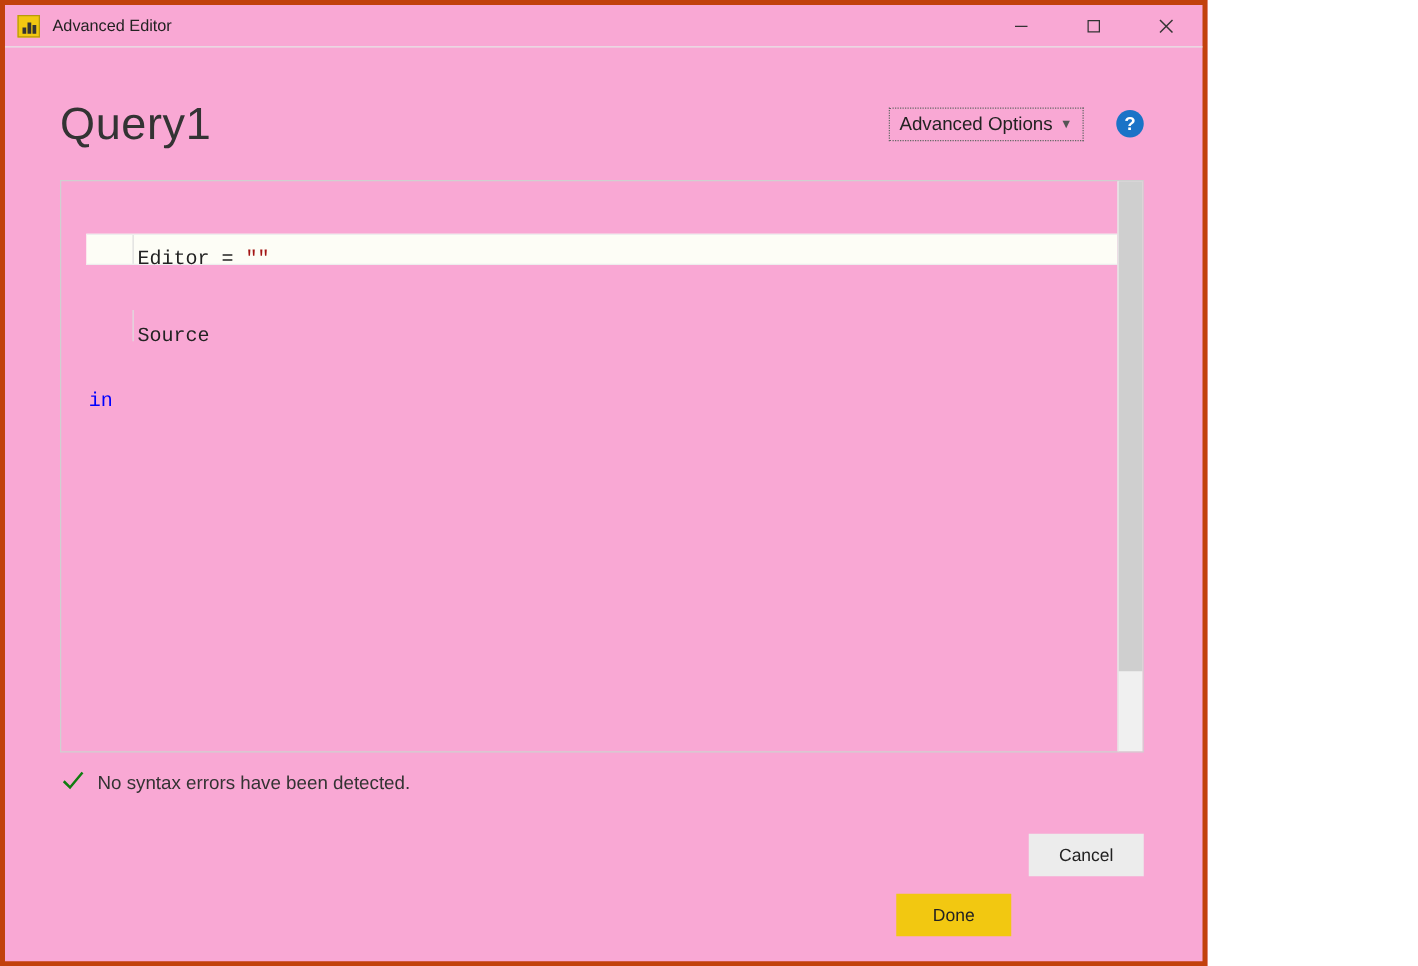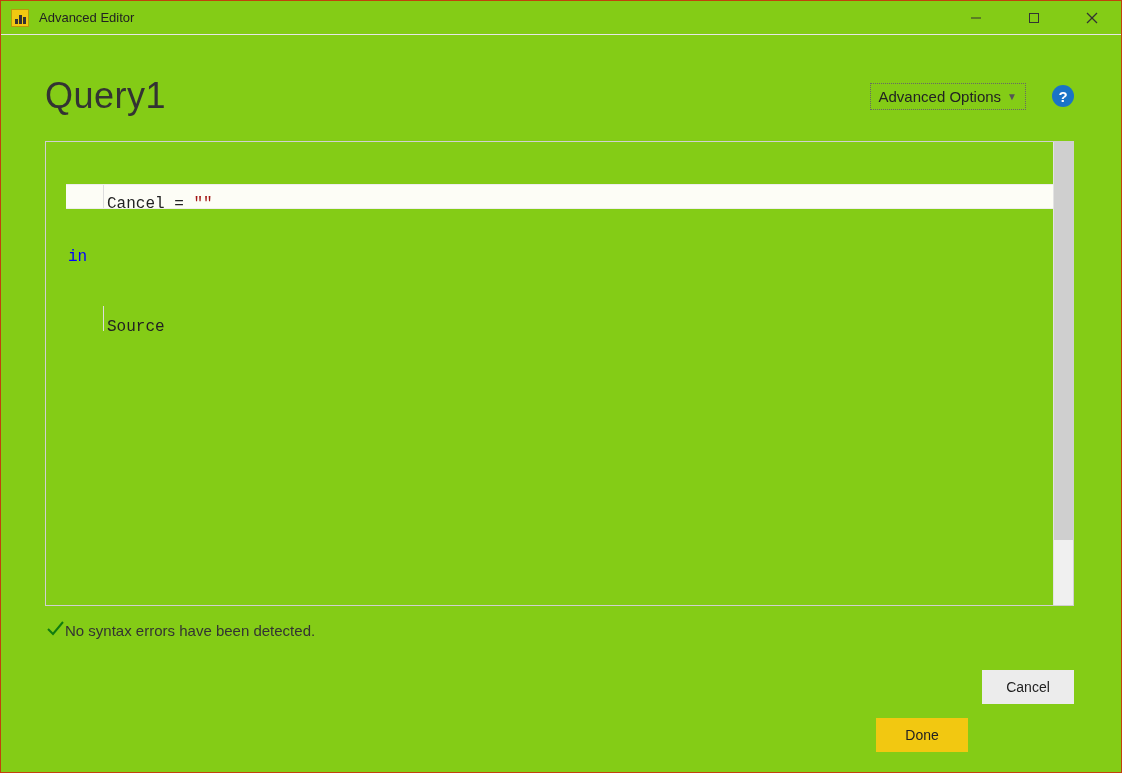--- a/index.html
+++ b/index.html
@@ -1,17 +1,17 @@
 <!DOCTYPE html>
 <html><head>
 <meta charset="utf-8">
 <style>
   * { box-sizing: border-box; margin: 0; padding: 0; }
   html, body { width: 1134px; height: 773px; font-family: "Segoe UI", Arial, sans-serif; background: #fff; overflow: hidden; }
-  .window { width: 1122px; height: 773px; border: 1px solid #c2410c; background: #84cc16; display: flex; flex-direction: column; }
+  .window { width: 966px; height: 773px; border: 4px solid #c2410c; background: #f9a8d4; display: flex; flex-direction: column; }
   
   .titlebar { height: 34px; display: flex; align-items: center; padding-left: 10px; border-bottom: 1px solid #e6e6e6; }
   .app-icon { width: 18px; height: 18px; background: #f2c811; border: 1px solid #b89a0b; position: relative; margin-right: 10px; display: flex; align-items: flex-end; justify-content: center; gap: 1px; padding-bottom: 2px; }
   .app-icon .bar { width: 3px; background: #333; display: inline-block; }
   .app-icon .b1 { height: 5px; }
   .app-icon .b2 { height: 9px; }
   .app-icon .b3 { height: 7px; }
   .title-text { font-size: 13px; color: #222; flex: 0 0 auto; }
   .titlebar-spacer { flex: 1 1 auto; }
   .win-controls { display: flex; height: 100%; }
@@ -29,21 +29,21 @@
   .editor-wrap { flex: 1 1 auto; border: 1px solid #d0d0d0; display: flex; min-height: 0; position: relative; }
   .editor-surface { flex: 1 1 auto; padding: 6px 0 6px 20px; font-family: Consolas, "Courier New", monospace; font-size: 16px; color: #222; white-space: pre; overflow: hidden; }
   .line { height: 25px; line-height: 25px; position: relative; padding-left: 2px; }
   .line.hl { background: #fdfdf6; border-top: 1px solid #eee; border-bottom: 1px solid #eee; }
   .indent-guide { border-left: 1px solid #ddd; margin-left: 35px; padding-left: 3px; display: inline-block; height: 100%; }
   .kw { color: #0000ff; }
   .str { color: #a31515; }
   .scroll-track { width: 20px; background: #f0f0f0; border-left: 1px solid #e3e3e3; position: relative; }
   .scroll-thumb { position: absolute; top: 0; left: 0; right: 0; height: 86%; background: #cfcfcf; }
   
-  .status-row { margin-top: 12px; display: flex; align-items: center; }
+  .status-row { margin-top: 12px; display: flex; align-items: center; gap: 10px; }
   .check-icon svg { width: 20px; height: 20px; }
   .status-text { font-size: 15px; color: #333; }
   
   .footer { margin-top: auto; padding-top: 28px; display: flex; justify-content: flex-end; gap: 14px; }
   .btn { min-width: 92px; height: 34px; font-size: 14px; border: 1px solid transparent; display: flex; align-items: center; justify-content: center; cursor: pointer; }
   .btn-primary { background: #f2c811; color: #222; margin-top: 48px; }
   .btn-secondary { background: #ececec; color: #222; }
 </style>
 </head>
 <body>
@@ -87,23 +87,23 @@
         <span>Advanced Options</span>
         <span class="chev">▼</span>
       </div>
       <div class="help-icon">
         <span>?</span>
       </div>
     </div>
 
     <div class="editor-wrap">
       <div class="editor-surface">
-        <div class="line hl"><span class="indent-guide"></span><span>Cancel = </span><span class="str">""</span></div>
+        <div class="line hl"><span class="indent-guide"></span><span>Editor = </span><span class="str">""</span></div>
+        <div class="line"><span class="indent-guide"></span><span>Source</span></div>
         <div class="line"><span class="kw">in</span></div>
-        <div class="line"><span class="indent-guide"></span><span>Source</span></div>
       </div>
       <div class="scroll-track">
         <div class="scroll-thumb"></div>
       </div>
     </div>
 
     <div class="status-row">
       <span class="check-icon">
         <svg viewBox="0 0 20 20">
             <polyline points="3,11 8,16 18,4" fill="none" stroke="#107c10" stroke-width="2"></polyline>

